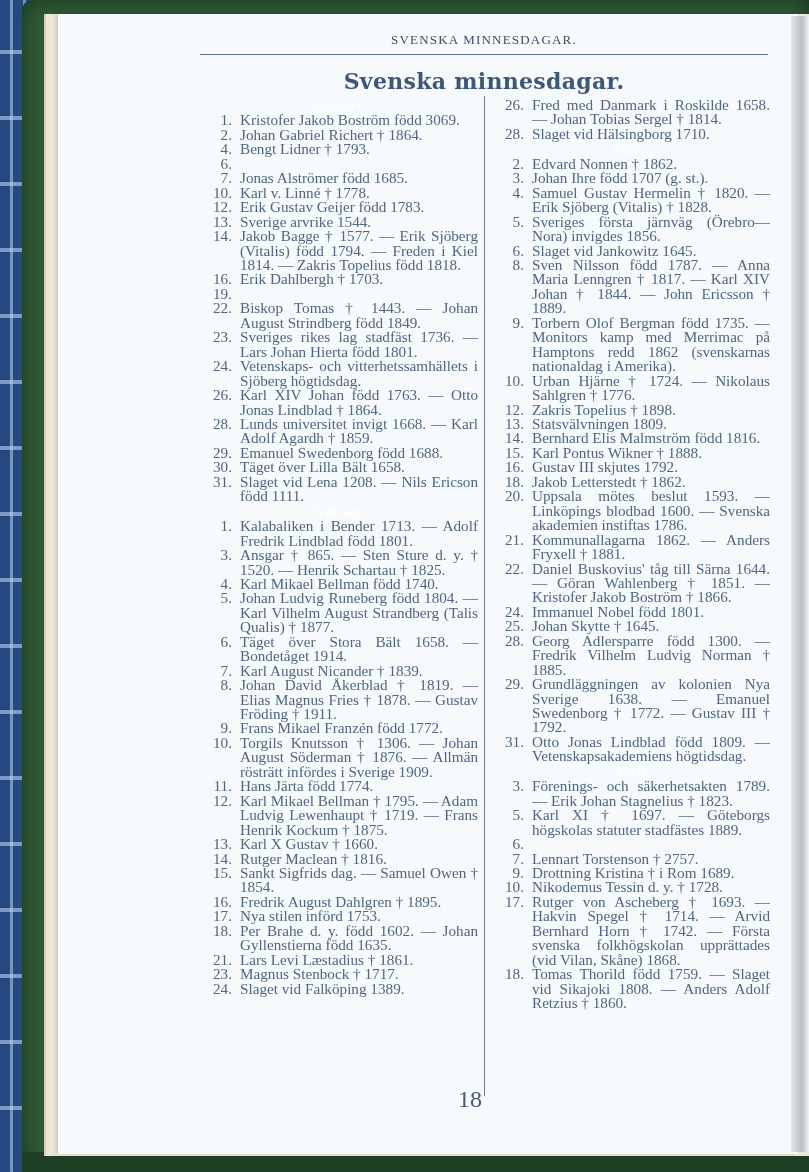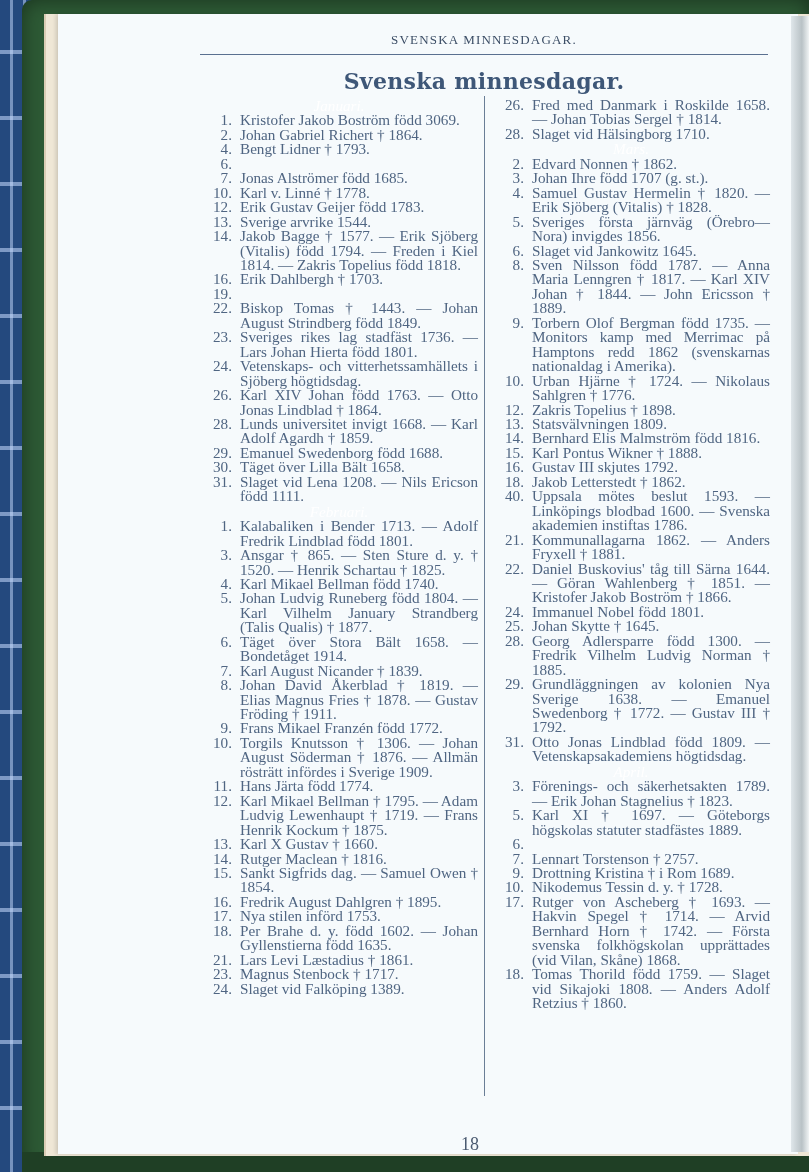--- a/index.html
+++ b/index.html
@@ -66,21 +66,21 @@
   }
   .month {
     text-align:center; font-style:italic; color:#ffffff;
     margin:0; padding:1px 0 0 0;
   }
   .entry { display:flex; margin:0; }
   .entry .day { width:32px; flex:none; text-align:right; padding-right:8px; }
   .entry .txt { flex:1; text-align:justify; }
   .page-number {
     position:absolute; left:440px; top:1086px; width:60px; text-align:center;
-    font-family:"Liberation Serif", serif; color:#4a5a70; font-size:18px;margin-top:48px;
+    font-family:"Liberation Serif", serif; color:#4a5a70; font-size:24px;
   }
 </style>
 </head>
 <body>
 
 <div class="backdrop"></div>
 <div class="cover"></div>
 <div class="cover-bottom"></div>
 <div class="page-edges"></div>
 <div class="page"></div>
@@ -174,21 +174,21 @@
     <div class="entry">
       <span class="day">3.</span>
       <span class="txt">Ansgar † 865. — Sten Sture d. y. † 1520. — Henrik Schartau † 1825.</span>
     </div>
     <div class="entry">
       <span class="day">4.</span>
       <span class="txt">Karl Mikael Bellman född 1740.</span>
     </div>
     <div class="entry">
       <span class="day">5.</span>
-      <span class="txt">Johan Ludvig Runeberg född 1804. — Karl Vilhelm January Strandberg (Talis Qualis) † 1877.</span>
+      <span class="txt">Johan Ludvig Runeberg född 1804. — Karl Vilhelm August Strandberg (Talis Qualis) † 1877.</span>
     </div>
     <div class="entry">
       <span class="day">6.</span>
       <span class="txt">Täget över Stora Bält 1658. — Bondetåget 1914.</span>
     </div>
     <div class="entry">
       <span class="day">7.</span>
       <span class="txt">Karl August Nicander † 1839.</span>
     </div>
     <div class="entry">
@@ -309,21 +309,21 @@
     </div>
     <div class="entry">
       <span class="day">16.</span>
       <span class="txt">Gustav III skjutes 1792.</span>
     </div>
     <div class="entry">
       <span class="day">18.</span>
       <span class="txt">Jakob Letterstedt † 1862.</span>
     </div>
     <div class="entry">
-      <span class="day">40.</span>
+      <span class="day">20.</span>
       <span class="txt">Uppsala mötes beslut 1593. — Linköpings blodbad 1600. — Svenska akademien instiftas 1786.</span>
     </div>
     <div class="entry">
       <span class="day">21.</span>
       <span class="txt">Kommunallagarna 1862. — Anders Fryxell † 1881.</span>
     </div>
     <div class="entry">
       <span class="day">22.</span>
       <span class="txt">Daniel Buskovius' tåg till Särna 1644. — Göran Wahlenberg † 1851. — Kristofer Jakob Boström † 1866.</span>
     </div>

